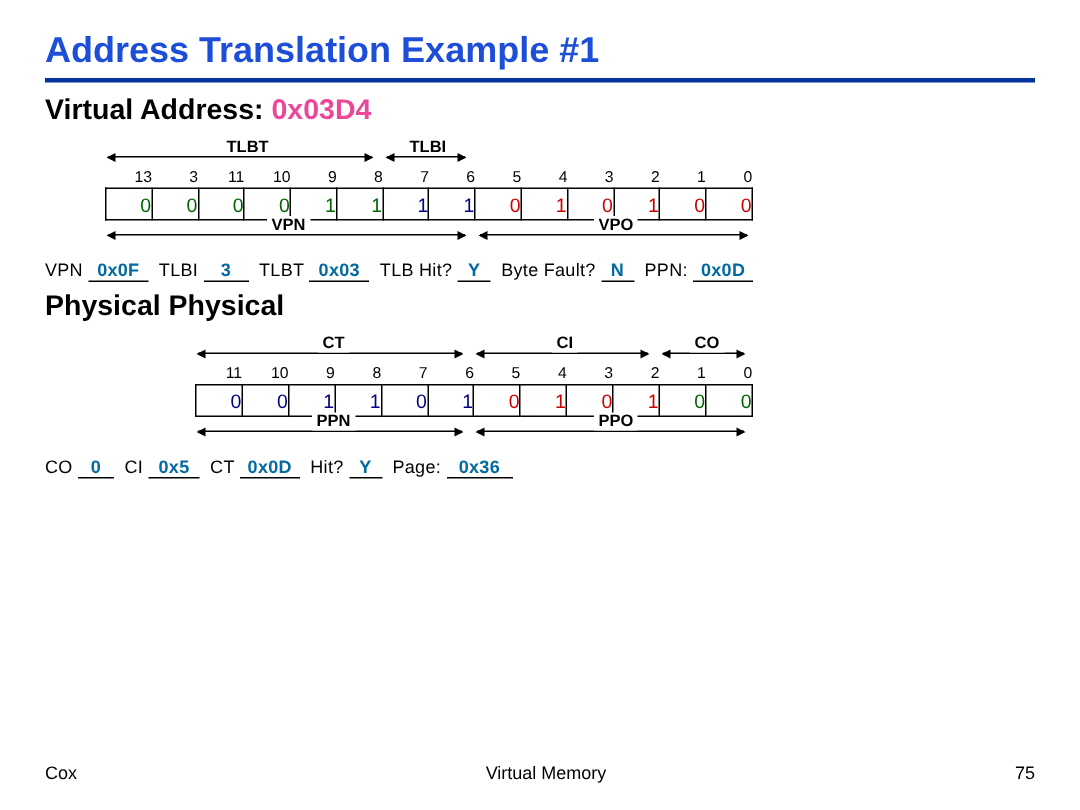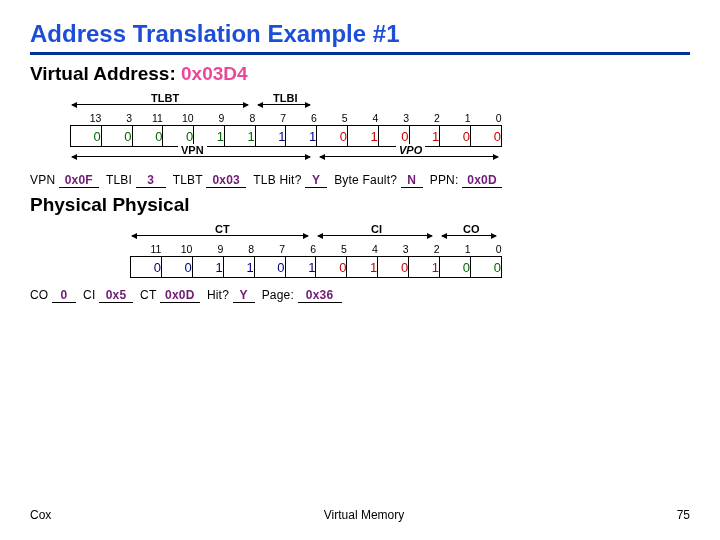--- a/index.html
+++ b/index.html
@@ -80,21 +80,21 @@
   .red { color: #cc0000; }
   .answer-line {
     font-size: 12px;
     margin: 10px 0 6px 0;
     letter-spacing: 0.2px;
   }
   .blank {
     display: inline-block;
     border-bottom: 1px solid #000;
     text-align: center;
-    color: #701a75;
+    color: #0369a1;
     font-weight: bold;
     padding: 0 2px;
   }
   .footer {
     position: absolute;
     bottom: 18px;
     left: 30px;
     right: 30px;
     display: flex;
     justify-content: space-between;
@@ -154,21 +154,21 @@
             <td class="cell red">1</td>
             <td class="cell red">0</td>
             <td class="cell red">0</td>
           </tr>
   </tbody>
       </table>
   <div class="arrow-bar" style="margin-top:2px;">
     <div class="arrow-range" style="left:2px; width:238px;"></div>
     <span class="arrow-label" style="left:108px;">VPN</span>
     <div class="arrow-range" style="left:250px; width:178px;"></div>
-    <span class="arrow-label" style="left:326px;font-style:italic;">VPO</span>
+    <span class="arrow-label" style="left:326px;">VPO</span>
   </div>
 </div>
 </div>
 
 <div class="answer-line">
   <span>VPN</span>
   <span class="blank" style="min-width:36px">0x0F</span>
   &nbsp;<span>TLBI</span>
   <span class="blank" style="min-width:26px">3</span>
   &nbsp;<span>TLBT</span>
@@ -218,20 +218,26 @@
             <td class="cell navy">1</td>
             <td class="cell red">0</td>
             <td class="cell red">1</td>
             <td class="cell red">0</td>
             <td class="cell red">1</td>
             <td class="cell green">0</td>
             <td class="cell green">0</td>
           </tr>
   </tbody>
       </table>
+  <div class="arrow-bar" style="margin-top:2px;">
+    <div class="arrow-range" style="left:2px; width:176px;"></div>
+    <span class="arrow-label" style="left:78px;">PPN</span>
+    <div class="arrow-range" style="left:188px; width:178px;"></div>
+    <span class="arrow-label" style="left:266px;">PPO</span>
+  </div>
 </div>
 </div>
 
 <div class="answer-line">
   <span>CO</span>
   <span class="blank" style="min-width:20px">0</span>
   &nbsp;<span>CI</span>
   <span class="blank" style="min-width:30px">0x5</span>
   &nbsp;<span>CT</span>
   <span class="blank" style="min-width:36px">0x0D</span>

